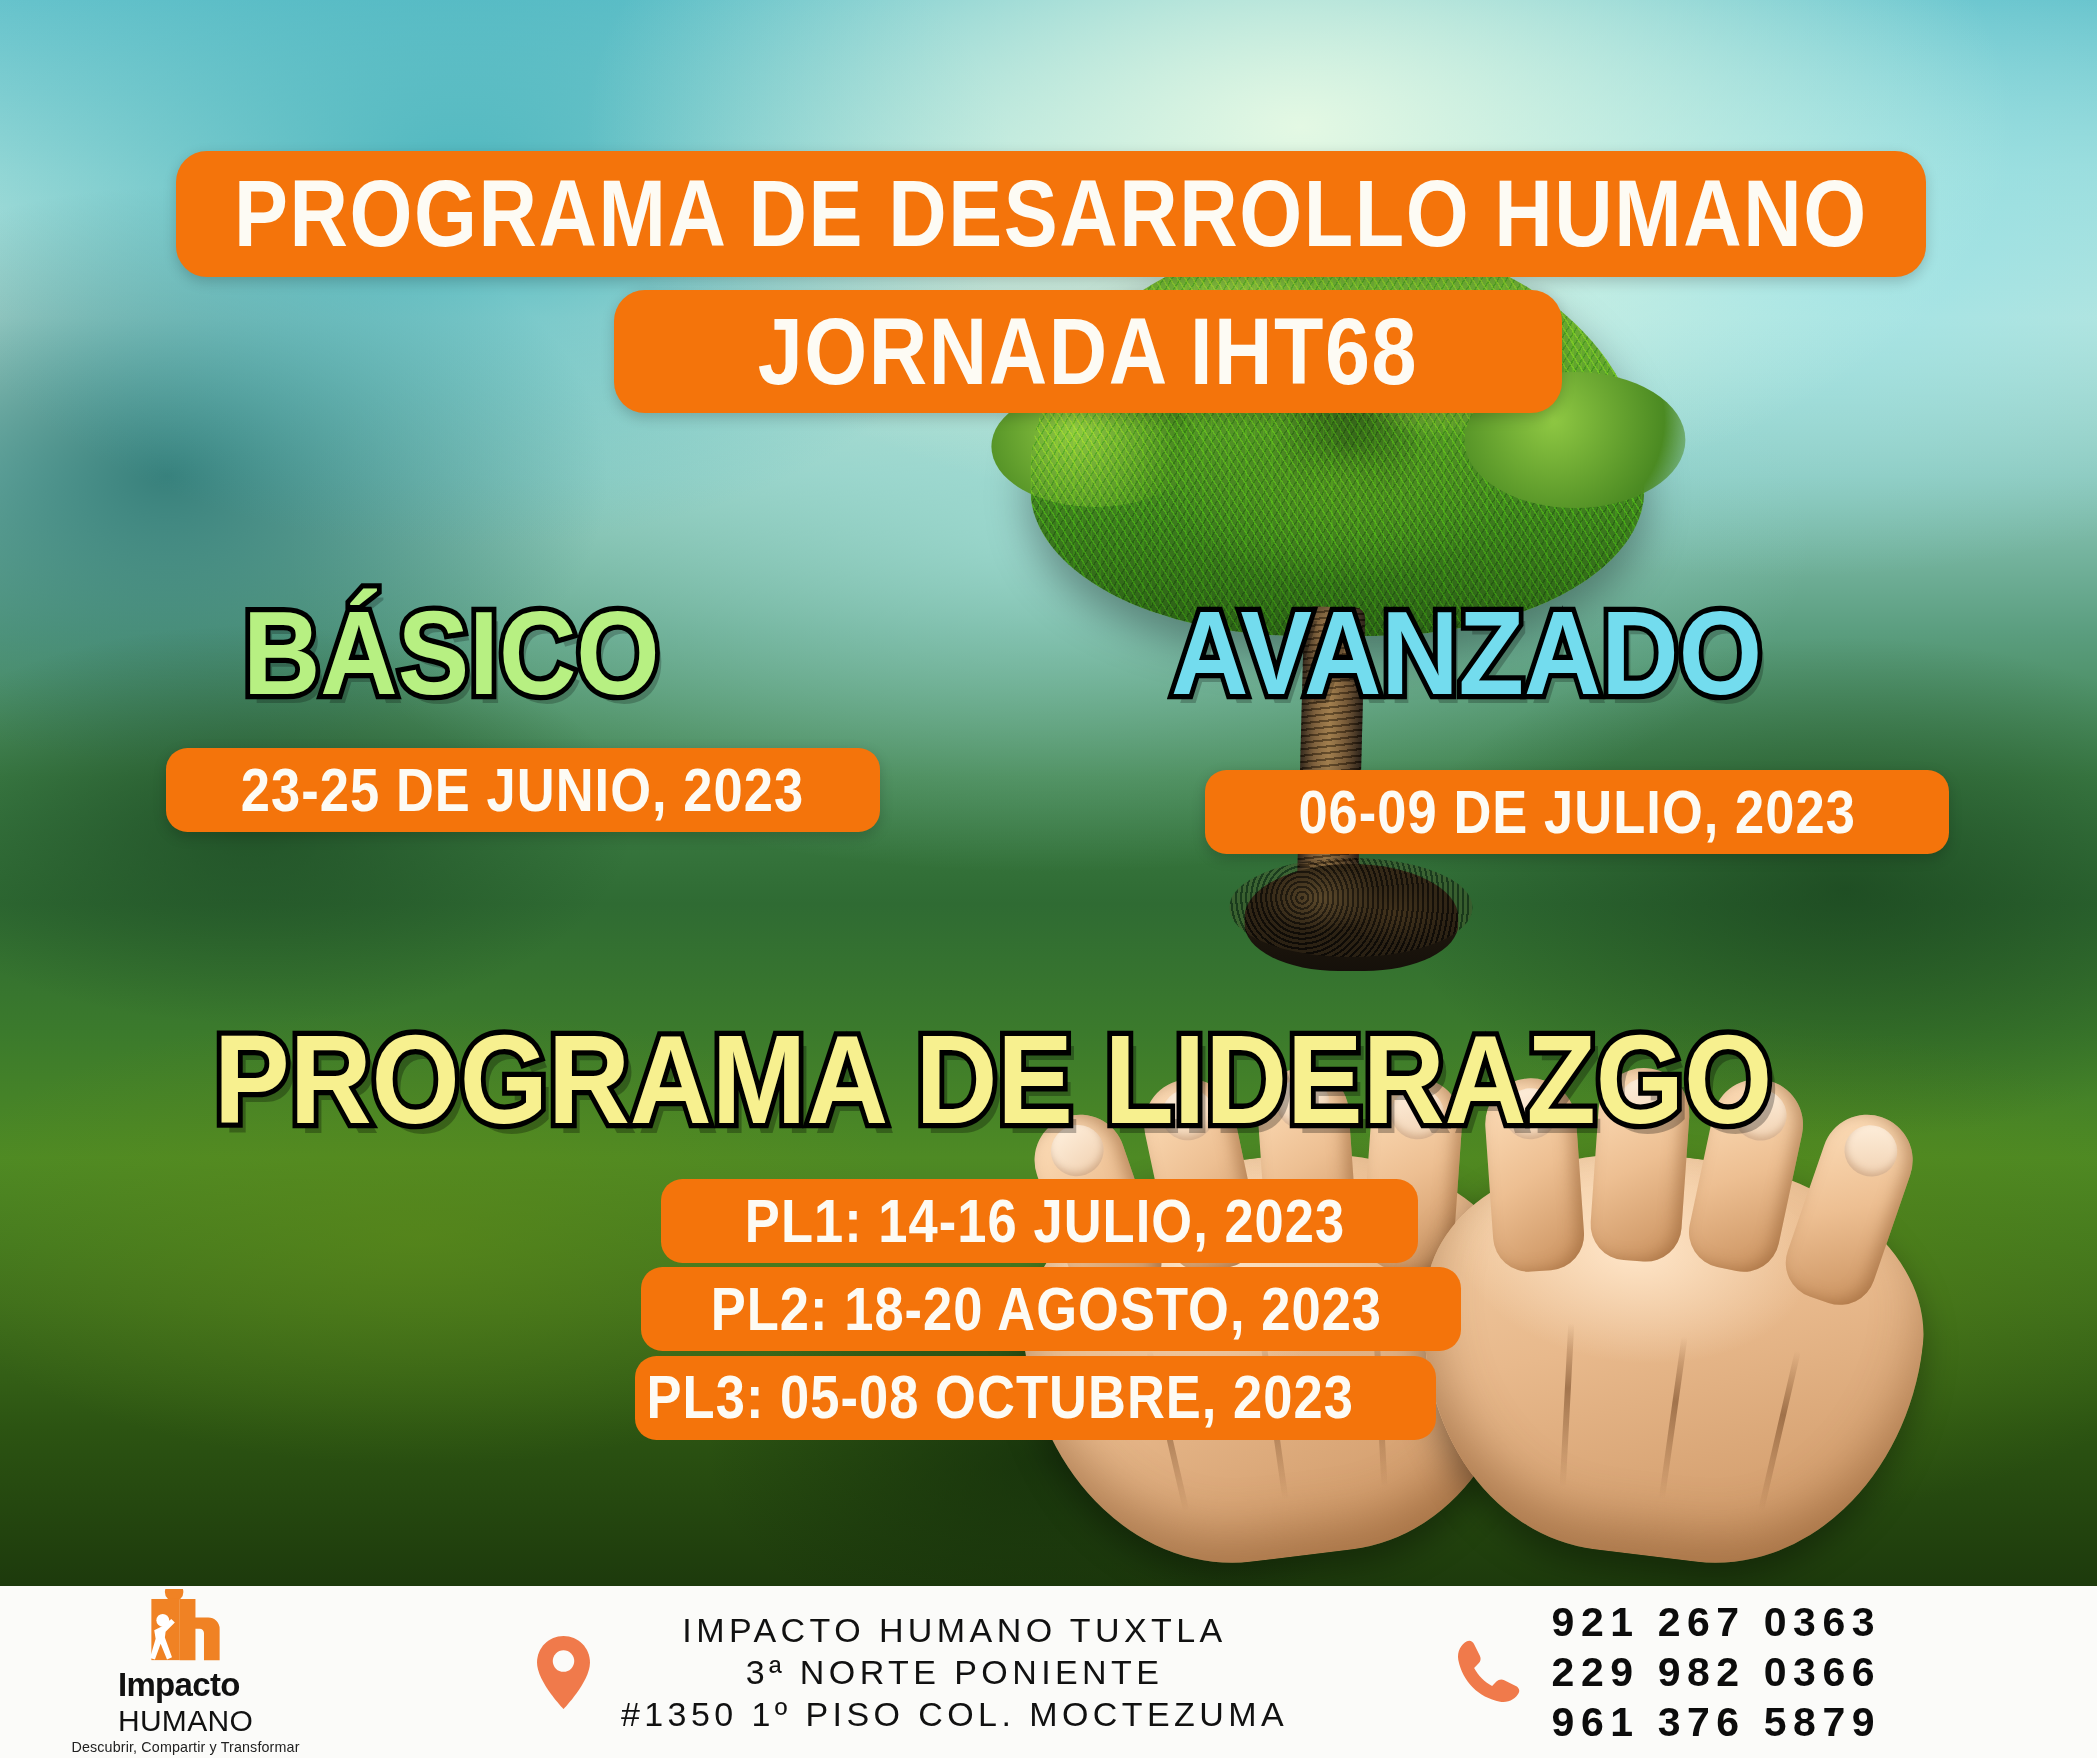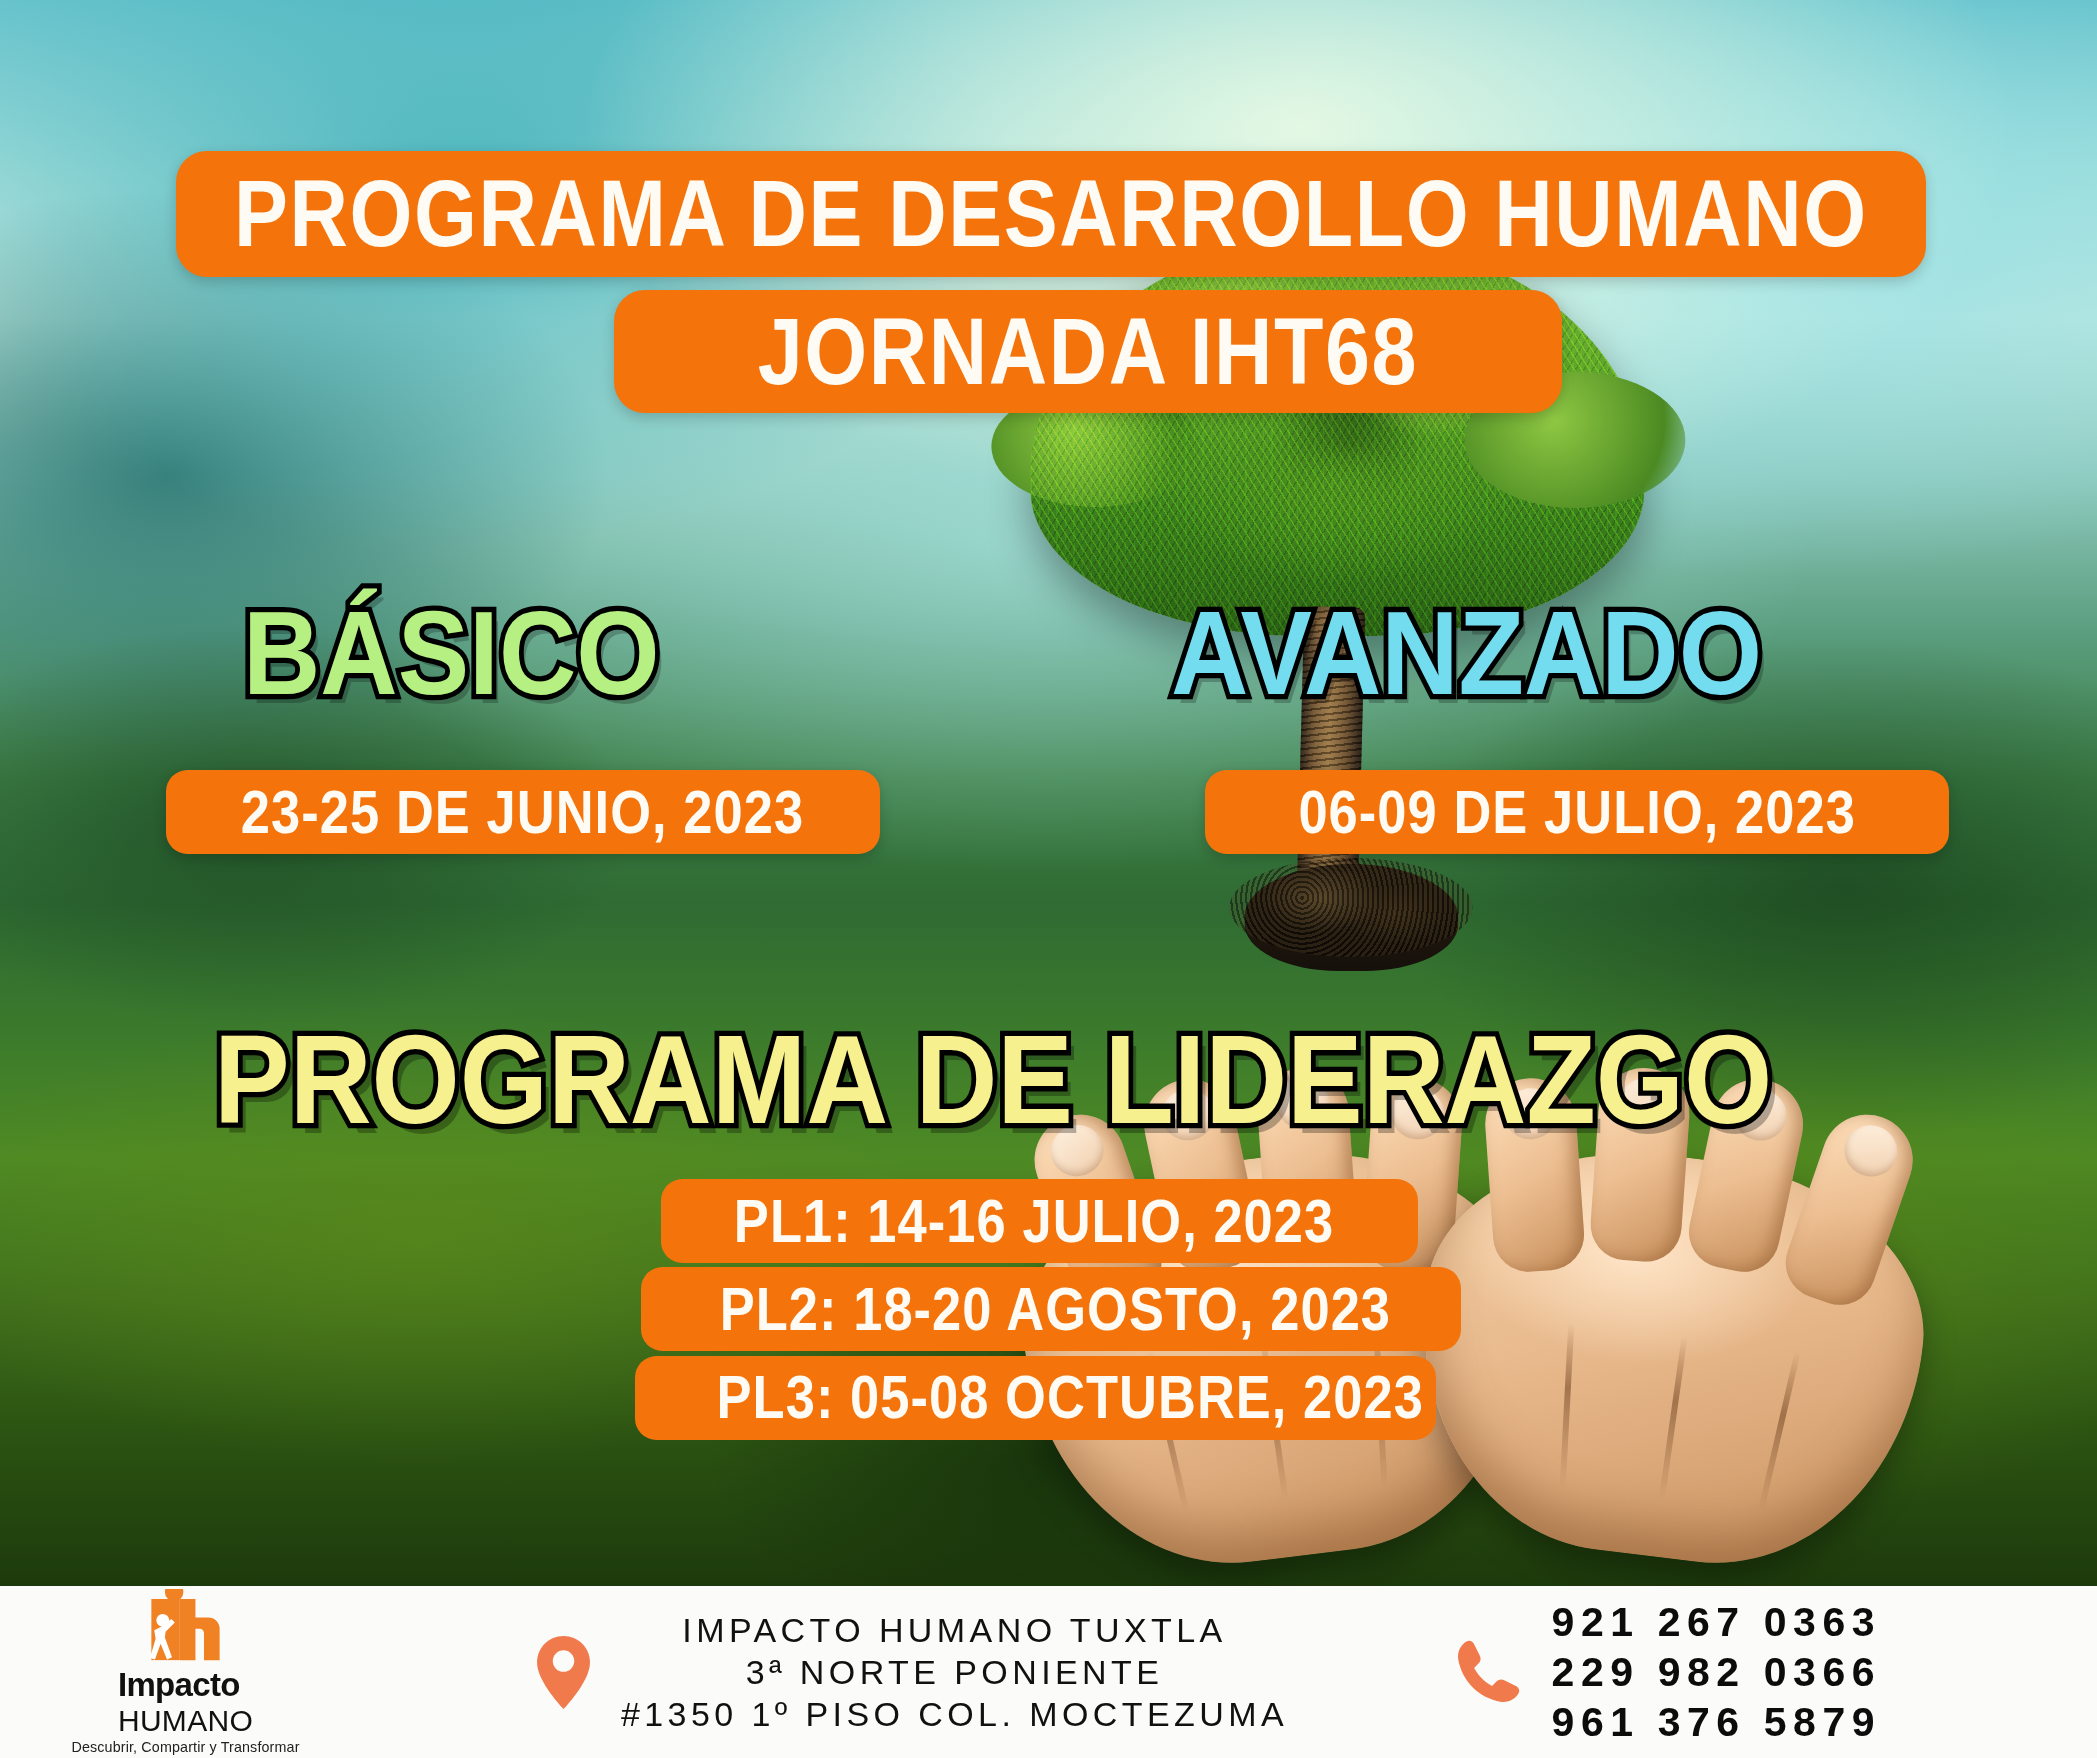--- a/index.html
+++ b/index.html
@@ -177,31 +177,32 @@
     paint-order:stroke fill;
     text-shadow:7.1px 8.6px 0 rgba(0,0,0,.22);
   }
   #word-liderazgo{
     left:214px; top:1017px; font-size:126px; color:#F7F08F;
     -webkit-text-stroke:10.7px #000;
     paint-order:stroke fill;
     text-shadow:8.6px 10px 0 rgba(0,0,0,.28);
   }
 
-  #pill-basico-date{ left:166px; top:770px; width:714px; height:84px; border-radius:21.4px; }
+  #pill-basico-date{ left:166px; top:748px; width:714px; height:84px; border-radius:21.4px; }
   #pill-avanzado-date{ left:1205px; top:770px; width:744px; height:84px; border-radius:21.4px; }
   .date-pill .t{ font-size:61px; line-height:1; }
 
   .pl-stack{ position:absolute; left:635px; top:1179px; width:842px; }
   .pl-row{
     background:#F4740B; color:#fdfbf4;
     display:flex; align-items:center;
     height:84px; margin-bottom:4.3px;
     border-radius:21.4px;
     padding:0 24px;
+    justify-content:flex-end;
   }
   .pl-row .t{ font-size:61px; line-height:1; }
   #pl-row-1{ width:757px; margin-left:26px; }
   #pl-row-2{ width:820px; margin-left:5.7px; }
   #pl-row-3{ width:801px; margin-left:0px; }
 
   
   .footer{
     position:absolute; left:0; right:0; bottom:0; height:172px;
     background:#FBFBF9;

